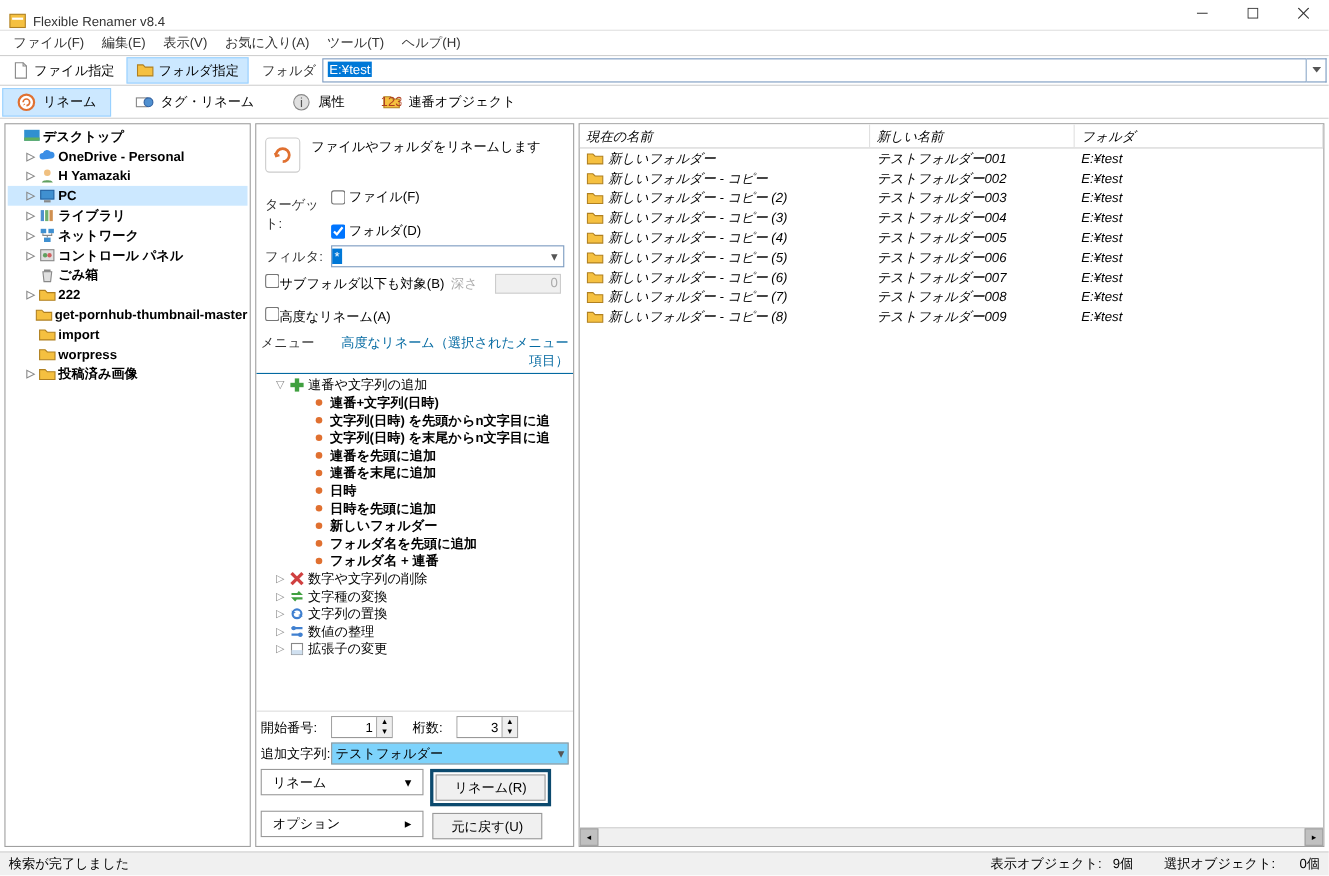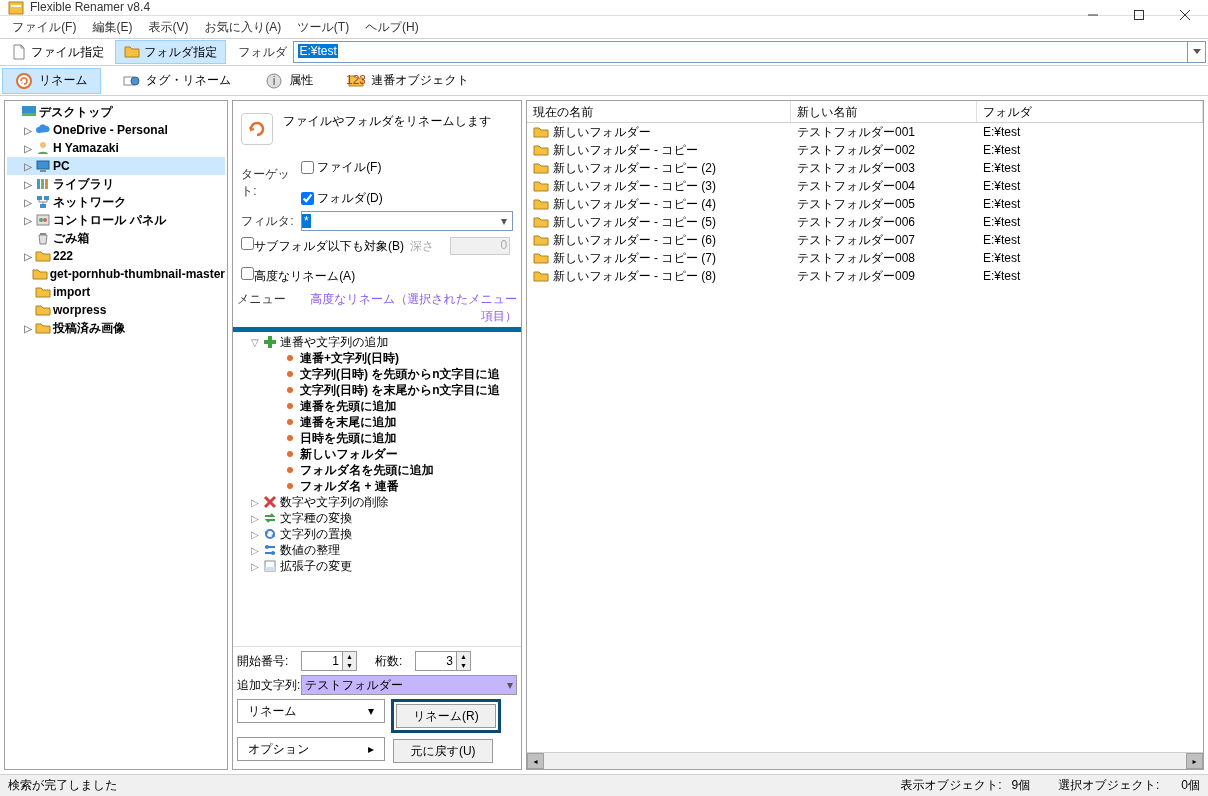--- a/index.html
+++ b/index.html
@@ -1,18 +1,18 @@
 <!DOCTYPE html>
 <html><head>
 <meta charset="utf-8">
 <style>
 * { box-sizing: border-box; margin: 0; padding: 0; font-family: "Meiryo UI", "MS PGothic", sans-serif; font-size: 12px; }
 body { width: 1208px; height: 796px; background: #fff; overflow: hidden; display: flex; flex-direction: column; }
 
-.titlebar { height: 16px; display: flex; align-items: flex-start; padding: 0 0 0 8px; border-bottom: 1px solid #e0e0e0; }
+.titlebar { height: 28px; display: flex; align-items: flex-end; padding: 0 0 0 8px; border-bottom: 1px solid #e0e0e0; }
 .titlebar .appicon { width: 16px; height: 16px; margin-right: 6px; }
 .titlebar .title { flex: 1; color: #333; }
 .titlebar .winbtn { width: 46px; height: 30px; display: flex; align-items: center; justify-content: center; color: #333; }
 
 .menubar { height: 22px; display: flex; align-items: center; padding: 0 4px; }
 .menubar .mitem { padding: 2px 8px; color: #333; }
 
 .toolbar1 { height: 28px; display: flex; align-items: center; border-top: 1px solid #d0d0d0; border-bottom: 1px solid #d0d0d0; padding: 0 2px; }
 .tbtn { display: flex; align-items: center; height: 24px; padding: 0 8px; margin-right: 2px; border: 1px solid transparent; }
 .tbtn.active { background: #cce8ff; border: 1px solid #99d1ff; }
@@ -46,50 +46,50 @@
 .formrow { display: flex; align-items: center; padding: 2px 8px; }
 .formrow .flabel { width: 60px; color: #333; }
 .formrow label { display: flex; align-items: center; margin-right: 12px; }
 .formrow input[type=checkbox] { margin-right: 3px; }
 .filterbox { flex: 1; height: 20px; border: 1px solid #7a9ac0; background: #fff; display: flex; align-items: center; }
 .filterbox .sel { background: #0078d7; color: #fff; padding: 0 2px; }
 .filterbox .dd { width: 16px; text-align: center; color: #555; }
 .subfolder-row { padding: 4px 8px; display: flex; align-items: center; }
 .numbox { width: 60px; height: 18px; border: 1px solid #ccc; text-align: right; padding-right: 2px; margin-left: 6px; background: #fff; }
 
-.menuheader { display: flex; padding: 2px 4px; border-bottom: 5px solid #0369a1; gap: 15px; }
+.menuheader { display: flex; padding: 2px 4px; border-bottom: 1px solid #0369a1; gap: 15px; }
 .menuheader .mh1 { color: #333; }
-.menuheader .mh2 { flex: 1; text-align: right; color: #8b5cf6; }
+.menuheader .mh2 { flex: 1; text-align: right; color: #0369a1; }
 
 .optree { flex: 1; overflow: auto; padding: 2px 0; }
 .optree .onode { display: flex; align-items: center; height: 16px; padding: 0 4px; white-space: nowrap; }
 .optree .onode.l1 { padding-left: 18px; }
 .optree .onode.l2 { padding-left: 38px; }
 .optree .onode .exp { width: 12px; color: #888; font-size: 10px; }
 .optree .onode .oicon { width: 14px; height: 14px; margin-right: 3px; flex-shrink: 0; }
 .optree .onode .olabel { font-weight: bold; }
 .optree .onode .olabel.norm { font-weight: normal; }
 
 .bottomform { border-top: 1px solid #ddd; padding: 4px; }
 .bottomform .brow { display: flex; align-items: center; margin-bottom: 4px; }
 .bottomform .blabel { width: 64px; }
 .spinbox { display: flex; align-items: center; border: 1px solid #999; height: 20px; background: #fff; }
 .spinbox input { border: none; width: 40px; text-align: right; padding-right: 3px; height: 18px; }
 .spinbox .spbtns { width: 14px; display: flex; flex-direction: column; border-left: 1px solid #999; }
 .spinbox .spbtns div { height: 9px; font-size: 7px; text-align: center; line-height: 9px; background: #eee; }
-.textinput { flex: 1; height: 20px; border: 1px solid #999; padding: 0 3px; background: #c4b5fd; display: flex; align-items: center; }
+.textinput { flex: 1; height: 20px; border: 1px solid #999; padding: 0 3px; background: #7dd3fc; display: flex; align-items: center; }
 .textinput .dd { margin-left: auto; color: #555; }
 
 .btnrow { display: flex; gap: 6px; margin-top: 4px; }
 .btn { height: 24px; border: 1px solid #999; background: #f0f0f0; display: flex; align-items: center; justify-content: center; padding: 0 10px; }
 .btn.combo { width: 148px; justify-content: space-between; background: #fff; }
 .btn.main { width: 100px; font-weight: normal; }
 .highlight-box { border: 3px solid #0c4a6e; padding: 2px; }
 
-.filelist { flex: 1; overflow: auto; }
+.filelist { flex: 1; overflow: auto; font-style: italic; }
 .flheader { display: flex; height: 22px; border-bottom: 1px solid #d0d0d0; background: #fff; position: sticky; top: 0; }
 .flheader .col { padding: 3px 6px; border-right: 1px solid #e0e0e0; }
 .col.c1 { width: 264px; }
 .col.c2 { width: 186px; }
 .col.c3 { flex: 1; }
 .flrow { display: flex; height: 18px; align-items: center; }
 .flrow .cell { padding: 0 6px; overflow: hidden; white-space: nowrap; display: flex; align-items: center; }
 .flrow .cell .ficon { width: 16px; height: 14px; margin-right: 4px; flex-shrink: 0; }
 .hscroll { height: 17px; border-top: 1px solid #d0d0d0; background: #f0f0f0; display: flex; }
 .hscroll .thumb { width: 17px; background: #c0c0c0; border: 1px solid #a0a0a0; display: flex; align-items: center; justify-content: center; font-size: 8px; }
@@ -441,20 +441,29 @@
             </span>
             <span class="olabel">連番を末尾に追加</span>
           </div>
           <div class="onode l2">
             <span class="exp"></span>
             <span class="oicon">
               <svg viewBox="0 0 14 14">
                 <circle cx="7" cy="7" r="3" fill="#e07030"></circle>
               </svg>
             </span>
+            <span class="olabel">日時</span>
+          </div>
+          <div class="onode l2">
+            <span class="exp"></span>
+            <span class="oicon">
+              <svg viewBox="0 0 14 14">
+                <circle cx="7" cy="7" r="3" fill="#e07030"></circle>
+              </svg>
+            </span>
             <span class="olabel">日時を先頭に追加</span>
           </div>
           <div class="onode l2">
             <span class="exp"></span>
             <span class="oicon">
               <svg viewBox="0 0 14 14">
                 <circle cx="7" cy="7" r="3" fill="#e07030"></circle>
               </svg>
             </span>
             <span class="olabel">新しいフォルダー</span>

